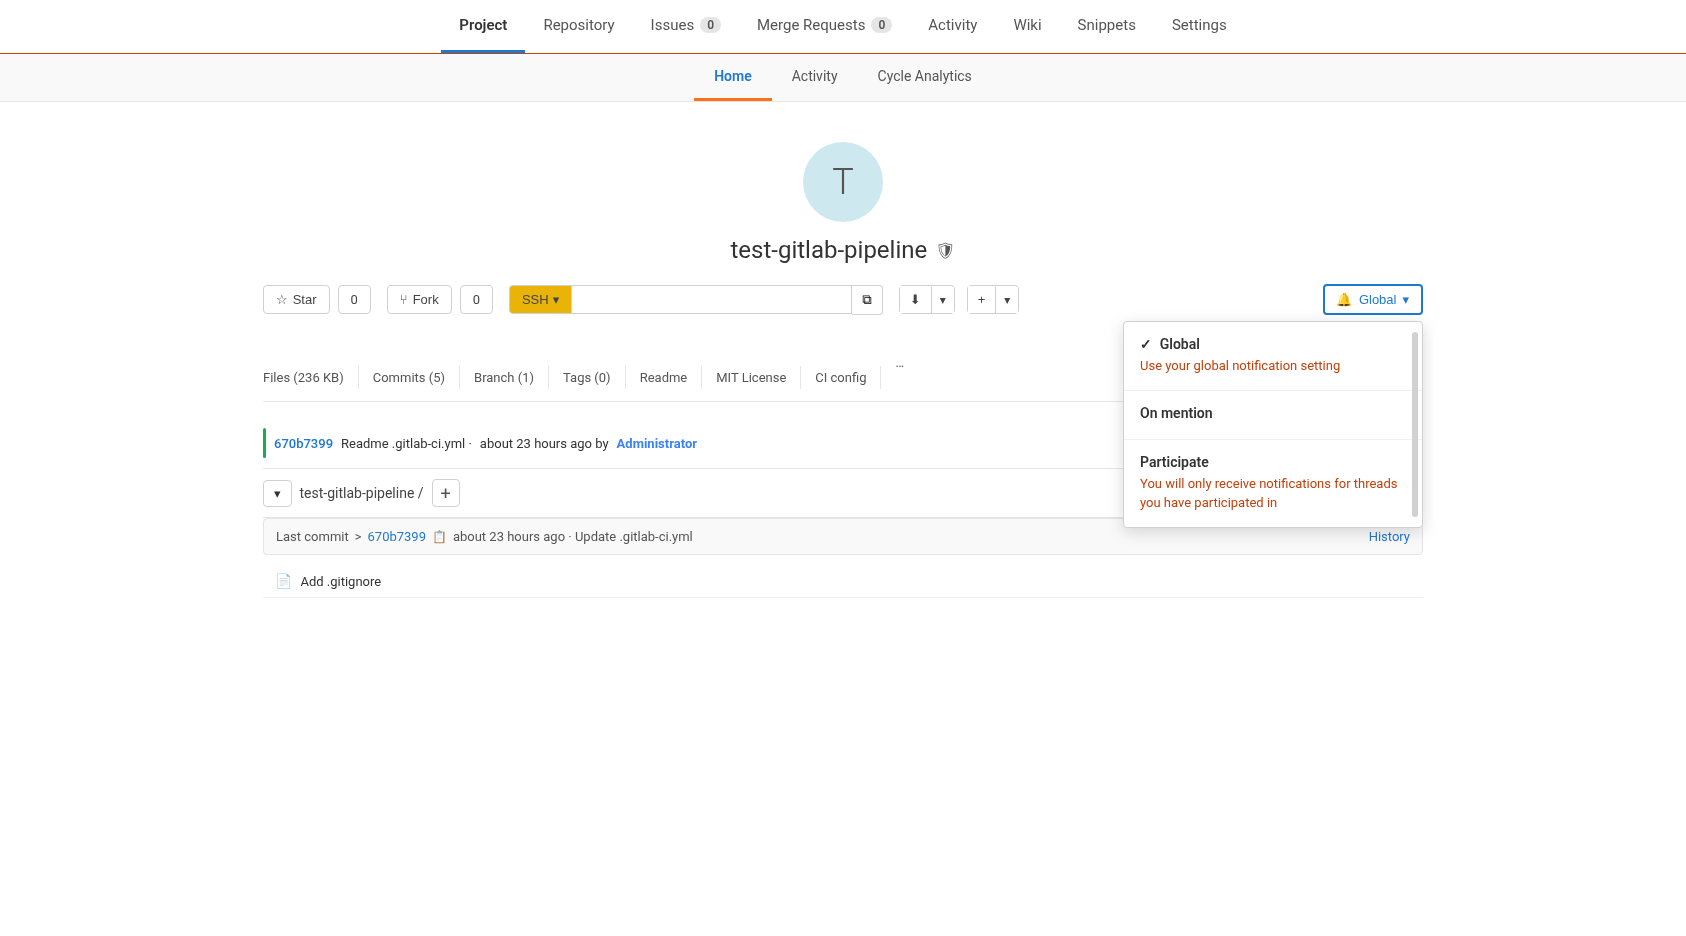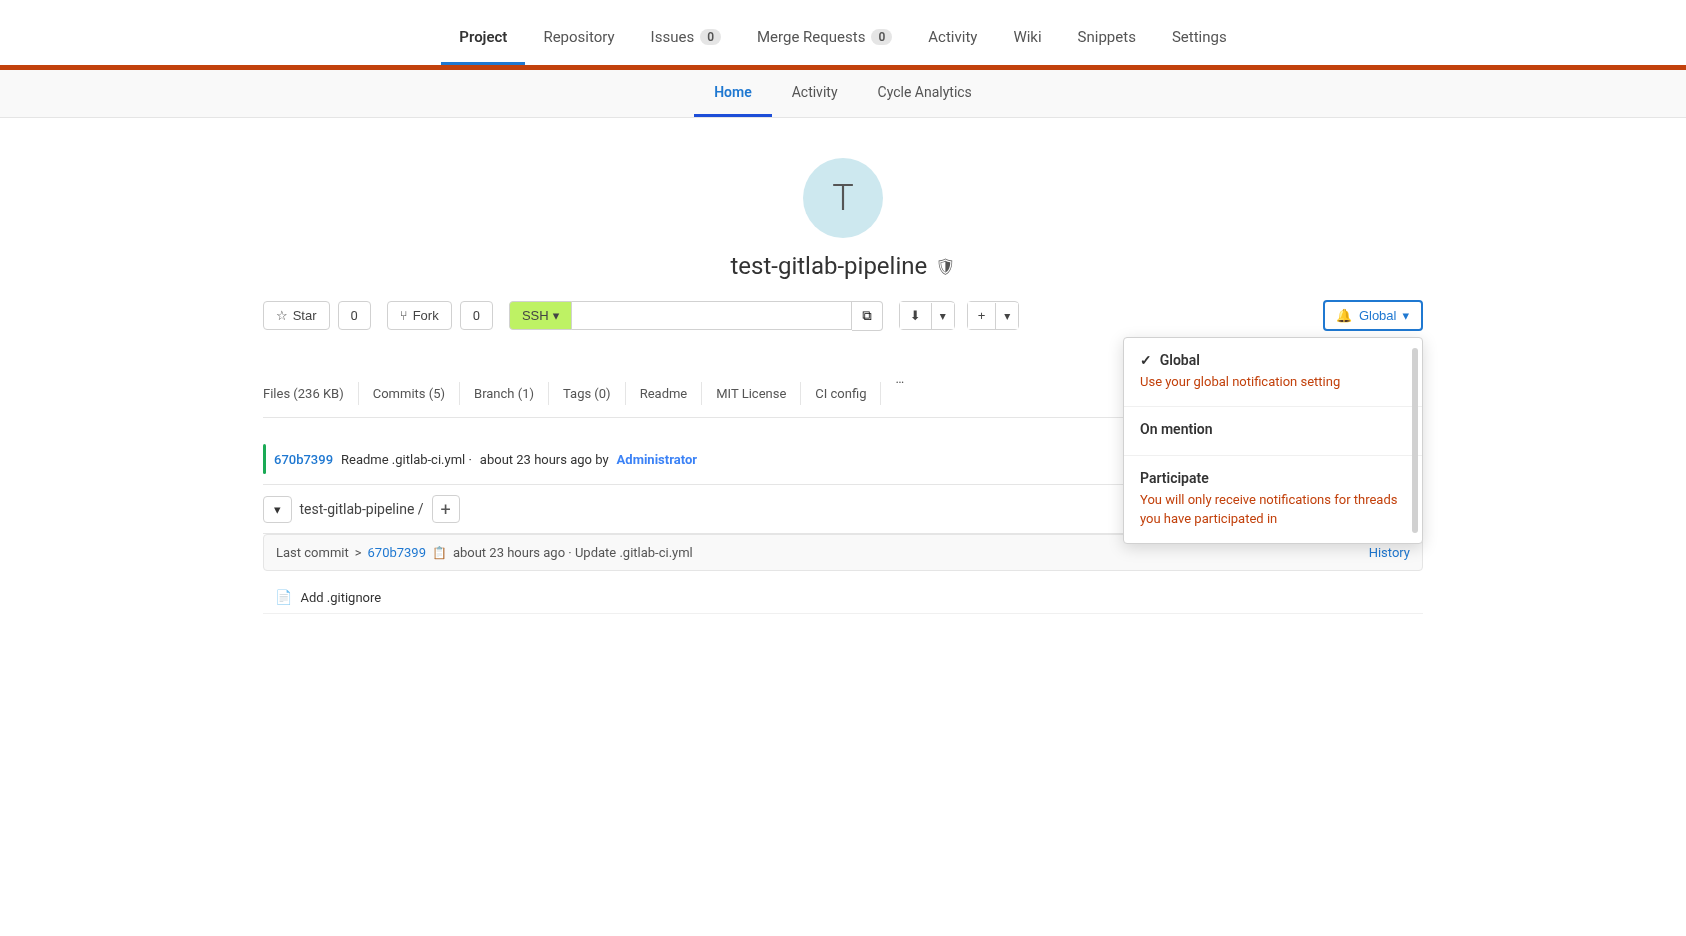--- a/index.html
+++ b/index.html
@@ -3,25 +3,24 @@
   <meta charset="utf-8">
   <style>
     * { box-sizing: border-box; margin: 0; padding: 0; }
     body { font-family: -apple-system, BlinkMacSystemFont, 'Segoe UI', Roboto, sans-serif; background: #fff; color: #333; font-size: 14px; }
 
     
     .top-nav {
       display: flex;
       justify-content: center;
       align-items: flex-start;
-      border-bottom: 5px solid #c2410c;
+      border-bottom: 1px solid #c2410c;
       background: #fff;
       padding: 0 20px;
       gap: 0;
-      margin-top: 12px;
     }
     .top-nav-item {
       padding: 16px 18px;
       font-size: 15px;
       color: #555;
       cursor: pointer;
       border-bottom: 3px solid transparent;
       text-decoration: none;
       display: flex;
       align-items: center;
@@ -56,21 +55,21 @@
       padding: 14px 20px;
       font-size: 14px;
       color: #555;
       cursor: pointer;
       border-bottom: 3px solid transparent;
       text-decoration: none;
     }
     .sub-nav-item.active {
       color: #1f78d1;
       font-weight: 600;
-      border-bottom: 3px solid #1d4ed8;
+      border-bottom: 3px solid #f97316;
     }
 
     
     .main-content {
       max-width: 1200px;
       margin: 0 auto;
       padding: 40px 20px 20px;
     }
 
     
@@ -135,21 +134,21 @@
       font-size: 13px;
       color: #444;
     }
     .ssh-btn {
       display: flex;
       align-items: center;
       gap: 4px;
       padding: 6px 12px;
       border: 1px solid #d1d1d1;
       border-radius: 4px 0 0 4px;
-      background: #bef264;
+      background: #eab308;
       cursor: pointer;
       font-size: 13px;
       color: #444;
     }
     .clone-input {
       width: 280px;
       padding: 6px 10px;
       border: 1px solid #d1d1d1;
       border-left: none;
       font-size: 13px;

